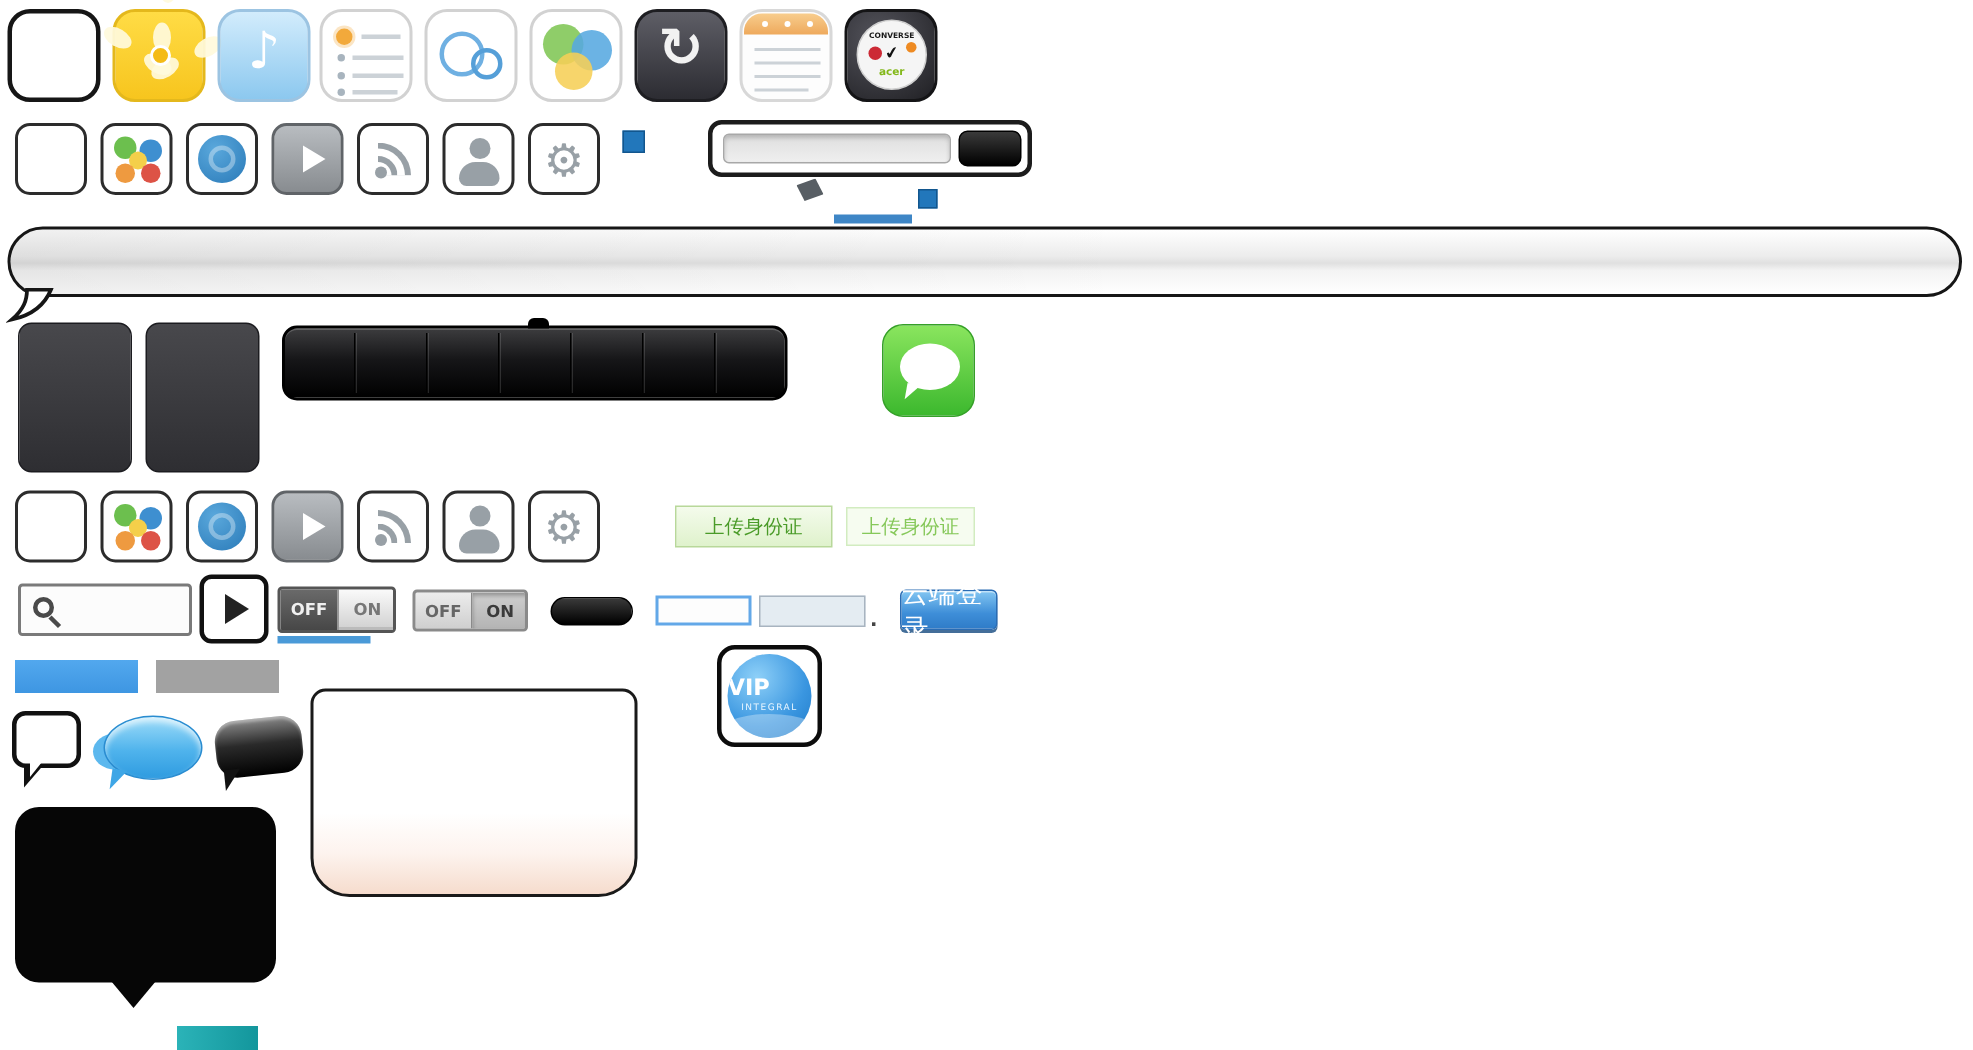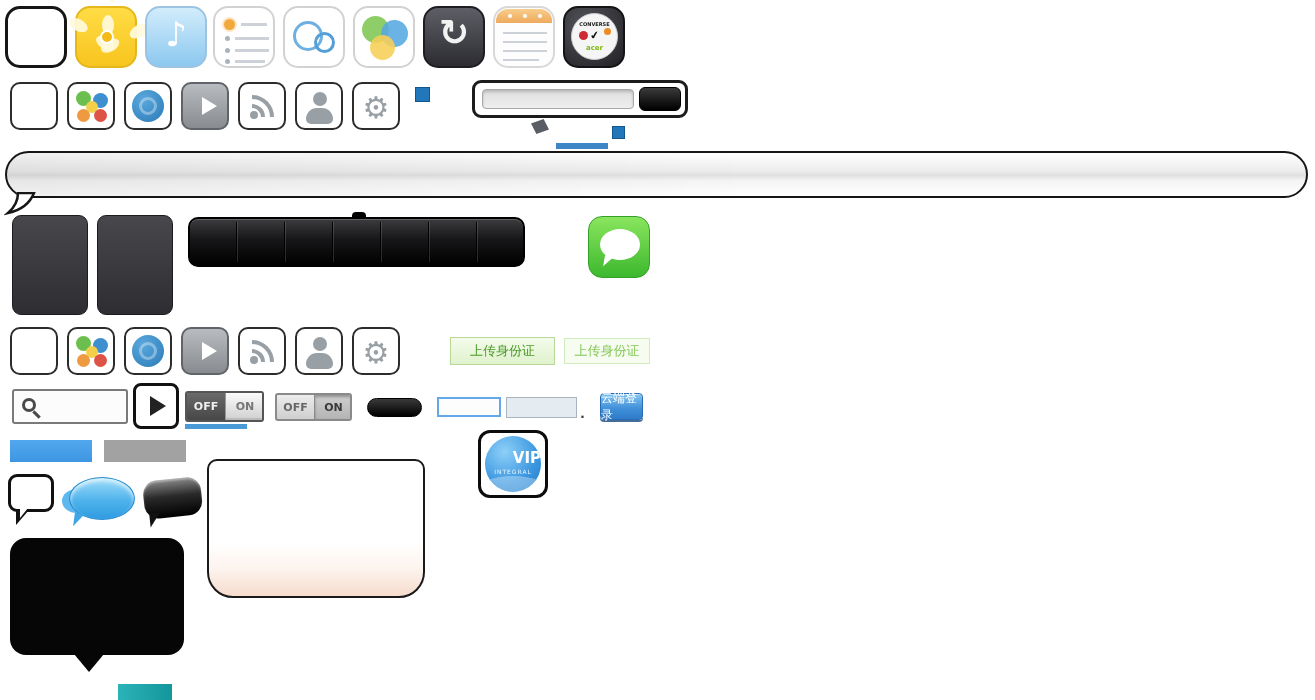--- a/index.html
+++ b/index.html
@@ -217,23 +217,23 @@
   <div class="abs" style="left:275px;top:393px;width:77px;height:28px;border:2px solid #8a8a8a;border-radius:3px;background:linear-gradient(180deg,#ececec,#cfcfcf);overflow:hidden">
     <div class="seg" style="left:0;width:37px;color:#666">OFF</div>
     <div class="seg" style="left:37px;width:38px;background:linear-gradient(180deg,#cfcfcf,#b4b4b4);border-left:1px solid #8a8a8a;color:#3a3a3a;box-shadow:inset 0 2px 3px rgba(0,0,0,.3)">ON</div>
   </div>
 
   <div class="abs" style="left:367px;top:398px;width:55px;height:19px;border-radius:10px;background:linear-gradient(180deg,#3a3a3a,#000);border:1px solid #000"></div>
   <div class="abs" style="left:437px;top:397px;width:64px;height:20px;background:#fdfdfd;border:2px solid #63a8e8"></div>
   <div class="abs" style="left:506px;top:397px;width:71px;height:21px;background:#e4ecf2;border:1px solid #a8b4c0"></div>
   <div class="abs" style="left:580px;top:406px;font-size:13px;color:#444;font-weight:bold">.</div>
 
-  <div class="abs" style="left:600px;top:393px;width:43px;height:27px;border-radius:4px;border:1px solid #2a6cb4;
+  <div class="abs" style="left:600px;top:393px;width:65px;height:27px;border-radius:4px;border:1px solid #2a6cb4;
        background:linear-gradient(180deg,#83c6f2,#3e8ed8 60%,#2f7cc8);box-shadow:0 2px 0 rgba(21,74,128,.8),inset 0 1px 0 rgba(255,255,255,.5);
-       color:#fff;font-size:12px;display:flex;align-items:center;justify-content:center">云端登录</div>
+       color:#fff;font-size:18px;display:flex;align-items:center;justify-content:center">云端登录</div>
 
   <div class="abs" style="left:10px;top:440px;width:82px;height:22px;background:linear-gradient(180deg,#52a8ee,#3e96e2)"></div>
   <div class="abs" style="left:104px;top:440px;width:82px;height:22px;background:#a2a2a2"></div>
 
   <div class="abs" style="left:8px;top:474px;width:46px;height:38px;background:#fff;border:3px solid #111;border-radius:9px">
     <div class="abs" style="left:5px;bottom:-16px;width:0;height:0;border-top:15px solid #111;border-right:13px solid transparent"></div>
     <div class="abs" style="left:9px;bottom:-9px;width:0;height:0;border-top:10px solid #fff;border-right:8px solid transparent"></div>
   </div>
 
   <div class="abs" style="left:62px;top:477px;width:73px;height:50px">
@@ -249,21 +249,21 @@
     <div class="abs" style="left:8px;top:34px;width:0;height:0;border-top:14px solid #111;border-right:11px solid transparent"></div>
   </div>
 
   <div class="abs" style="left:207px;top:459px;width:218px;height:139px;border:2px solid #1a1a1a;border-radius:10px 10px 26px 26px;
        background:linear-gradient(180deg,#ffffff 60%,#fdf3ee 80%,#f6dccd 100%)"></div>
 
   <div class="abs" style="left:478px;top:430px;width:70px;height:68px;background:#fff;border:3px solid #0c0c0c;border-radius:12px">
     <div class="c" style="left:4px;top:3px;width:56px;height:56px;overflow:hidden;
          background:radial-gradient(circle at 35% 28%,#8ed0f8,#3a96e0 60%,#1f7ac8)">
       <div class="abs" style="left:-10px;bottom:-16px;width:76px;height:32px;border-radius:50%;background:rgba(255,255,255,.32);position:absolute"></div>
-      <div class="abs" style="left:0;top:13px;width:100%;text-align:right;font-size:15px;font-weight:bold;color:#fff;position:absolute">VIP</div>
+      <div class="abs" style="left:0;top:13px;width:100%;text-align:left;font-size:15px;font-weight:bold;color:#fff;position:absolute">VIP</div>
       <div class="abs" style="left:0;top:32px;width:100%;text-align:center;font-size:6px;letter-spacing:1px;color:#eaf6ff;position:absolute">INTEGRAL</div>
     </div>
   </div>
 
   <div class="abs" style="left:10px;top:538px;width:174px;height:117px;background:#060606;border-radius:16px">
     <div class="abs" style="left:64px;bottom:-17px;width:0;height:0;border-top:18px solid #060606;border-left:15px solid transparent;border-right:15px solid transparent"></div>
   </div>
 
   <div class="abs" style="left:118px;top:684px;width:54px;height:16px;background:linear-gradient(90deg,#2bb3b8,#13969c)"></div>
 

